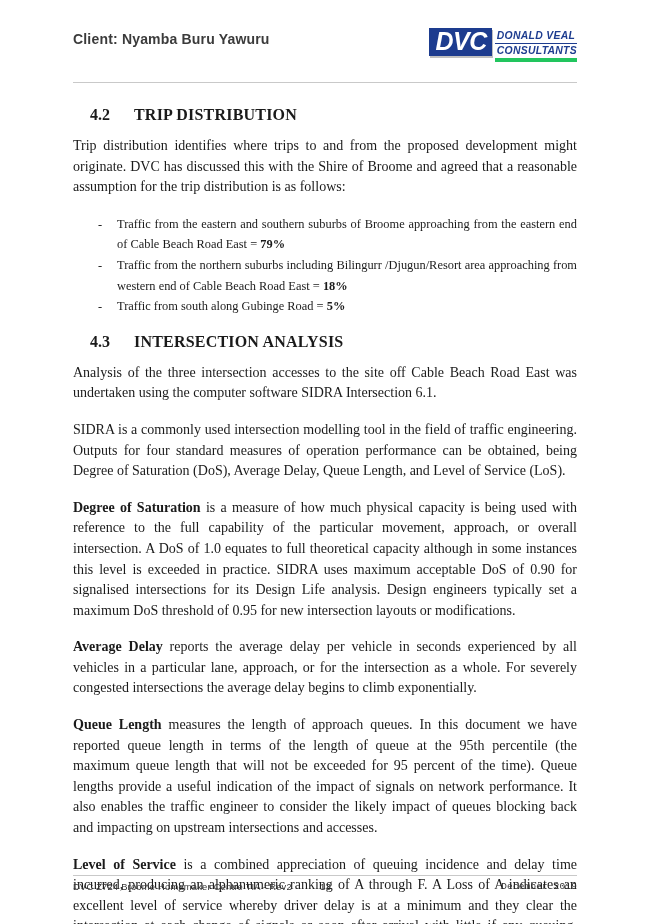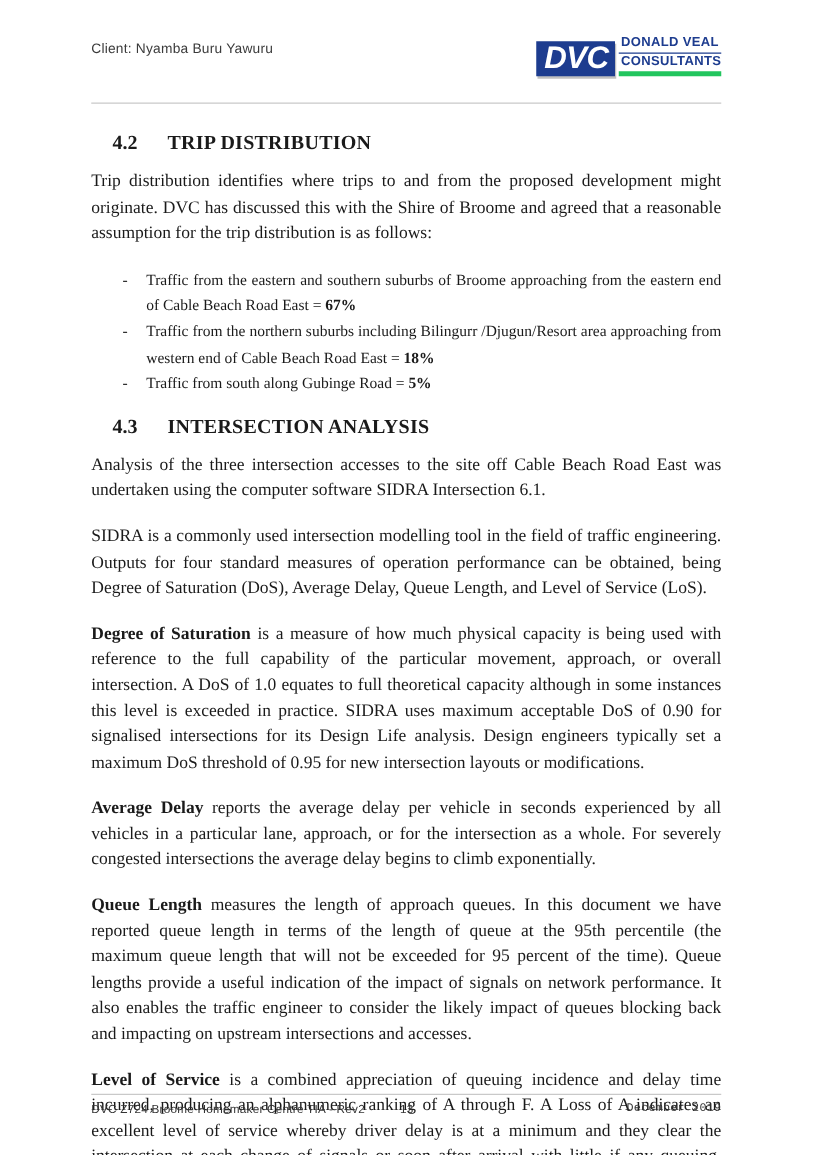--- a/index.html
+++ b/index.html
@@ -27,43 +27,44 @@
   
   .page-header {
     position: absolute;
     left: 73px;
     top: 32px;
     width: 504px;
     height: 52px;
   }
   .header-meta {
     font-family: "Liberation Sans", "DejaVu Sans", sans-serif;
-    font-size: 11px;
+    font-size: 14px;
     line-height: 15px;
     color: #3b3b3b;
     letter-spacing: 0.18px;
+    font-weight: bold;
   }
   .header-meta div { white-space: nowrap; }
 
   .header-rule {
     position: absolute;
     left: 73px;
     top: 82px;
     width: 504px;
     height: 1px;
     background: #c9c9c9;
   }
 
   
   .logo {
     position: absolute;
     right: 76px;
     top: 28px;
     display: flex;
-    align-items: flex-end;
+    align-items: flex-start;
     height: 33px;
   }
   .logo-mark {
     background: #1d3c8f;
     display: flex;
     align-items: center;
     justify-content: center;
     padding: 1px 5px 2px 6px;
     box-shadow: 1px 2px 0 0 rgba(140,140,140,0.55);
   }
@@ -85,20 +86,21 @@
   }
   .logo-words .lw {
     font-family: "Liberation Sans", "DejaVu Sans", sans-serif;
     font-weight: bold;
     font-size: 10.4px;
     line-height: 12px;
     color: #1d3c8f;
     letter-spacing: 0.3px;
     white-space: nowrap;
     padding: 0 0 1px 2px;
+    font-style: italic;
   }
   .logo-words .lw-top {
     border-bottom: 1px solid #1d3c8f;
   }
   .logo-words .lw-bot {
     border-bottom: 4px solid #22c55e;
     padding-top: 1px;
   }
 
   
@@ -204,21 +206,21 @@
 
     <h2 class="section-heading">
       <span class="num">4.2</span>
       <span class="ttl">TRIP DISTRIBUTION</span>
     </h2>
 
     <p class="body">Trip distribution identifies where trips to and from the proposed development might originate. DVC has discussed this with the Shire of Broome and agreed that a reasonable assumption for the trip distribution is as follows:</p>
 
     <ul class="dash-list">
       <li>
-        <span class="dash">-</span><span>Traffic from the eastern and southern suburbs of Broome approaching from the eastern end of Cable Beach Road East = </span><b>67%</b>
+        <span class="dash">-</span><span>Traffic from the eastern and southern suburbs of Broome approaching from the eastern end of Cable Beach Road East = </span><b>79%</b>
       </li>
       <li>
         <span class="dash">-</span><span>Traffic from the northern suburbs including Bilingurr /Djugun/Resort area approaching from western end of Cable Beach Road East = </span><b>18%</b>
       </li>
       <li>
         <span class="dash">-</span><span>Traffic from south along Gubinge Road = </span><b>5%</b>
       </li>
     </ul>
 
     <h2 class="section-heading heading-gap-top">

